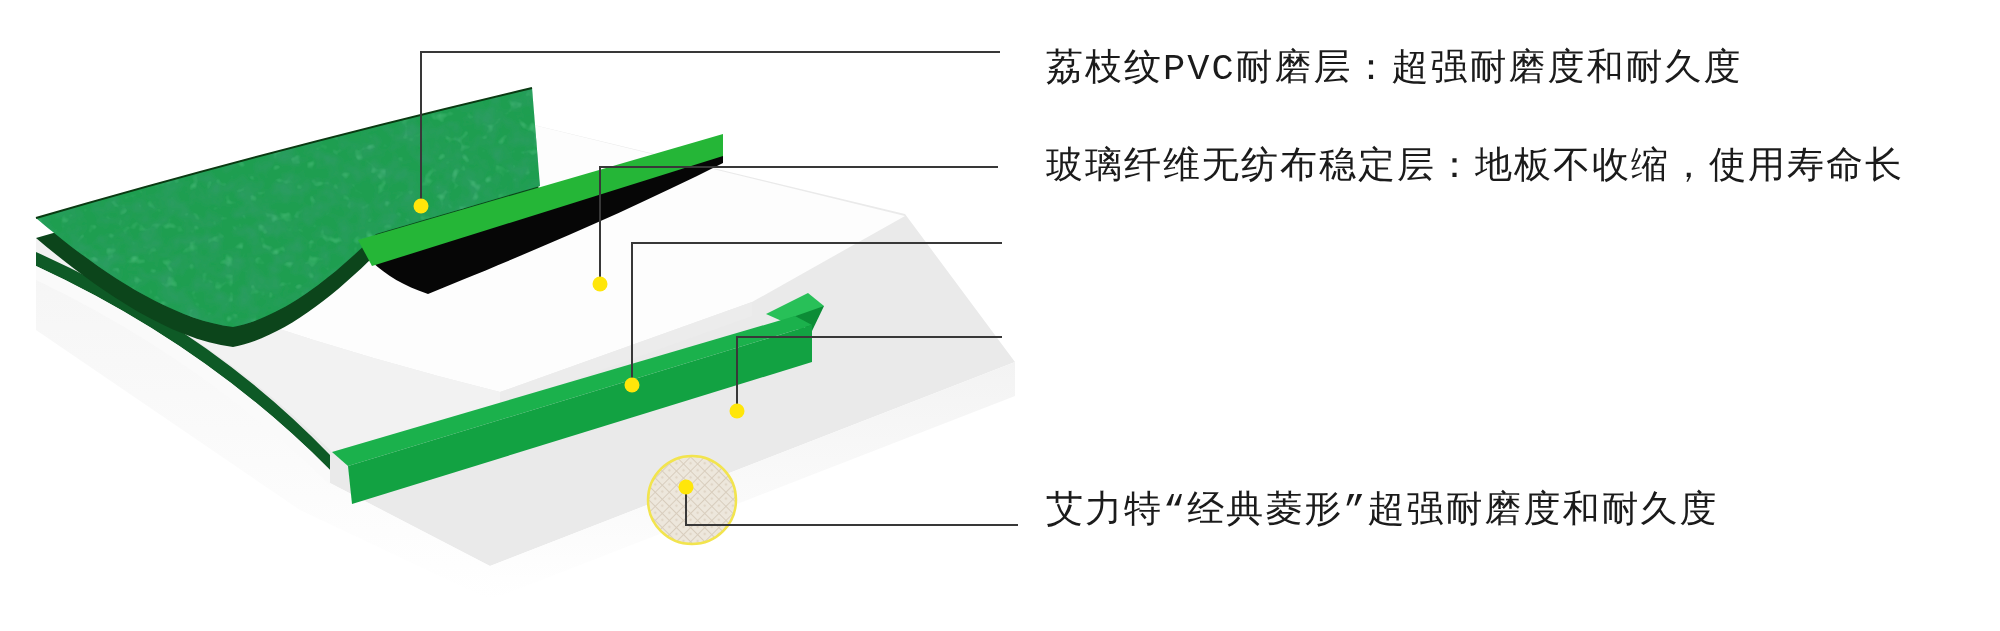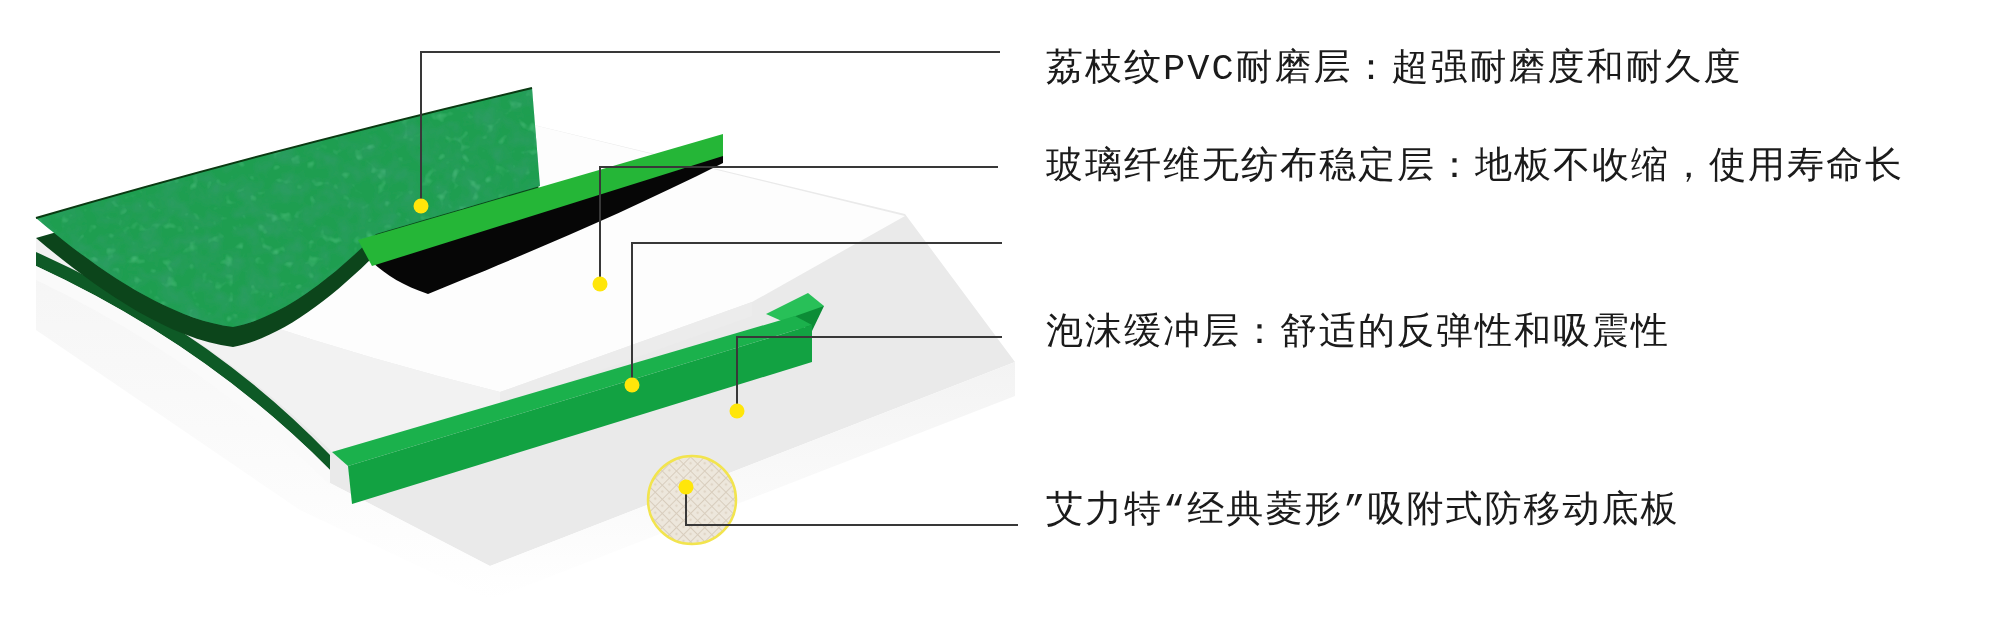--- a/index.html
+++ b/index.html
@@ -97,15 +97,14 @@
 
     <circle cx="421" cy="206" r="7.5" fill="#ffe60a"></circle>
     <circle cx="600" cy="284" r="7.5" fill="#ffe60a"></circle>
     <circle cx="632" cy="385" r="7.5" fill="#ffe60a"></circle>
     <circle cx="737" cy="411" r="7.5" fill="#ffe60a"></circle>
     <circle cx="686" cy="487" r="7.5" fill="#ffe60a"></circle>
   </svg>
 
   <div class="layer-label label-1">荔枝纹PVC耐磨层：超强耐磨度和耐久度</div>
   <div class="layer-label label-2">玻璃纤维无纺布稳定层：地板不收缩，使用寿命长</div>
-  <div class="layer-label label-4">泡沫缓冲层：舒适的反弹性和吸震性</div>
-  <div class="layer-label label-5">艾力特“经典菱形”吸附式防移动底板</div>
+  <div class="layer-label label-5">艾力特“经典菱形”超强耐磨度和耐久度</div>
 </div>
 
 </body></html>

